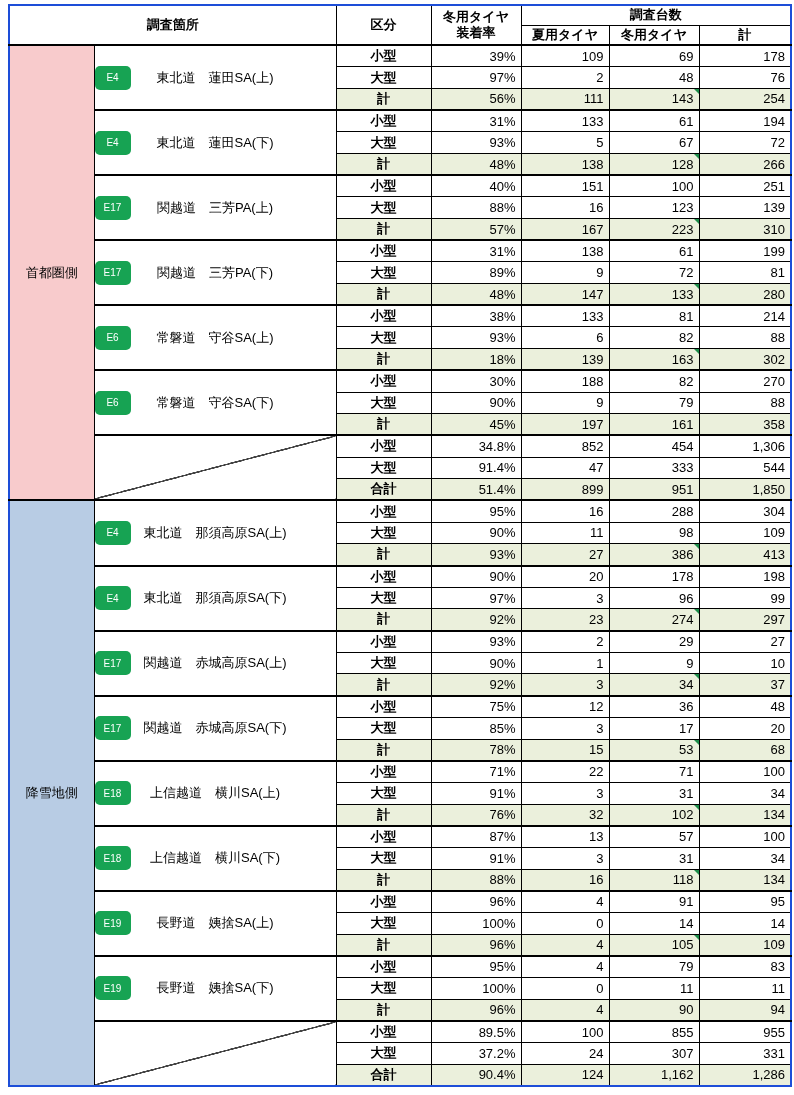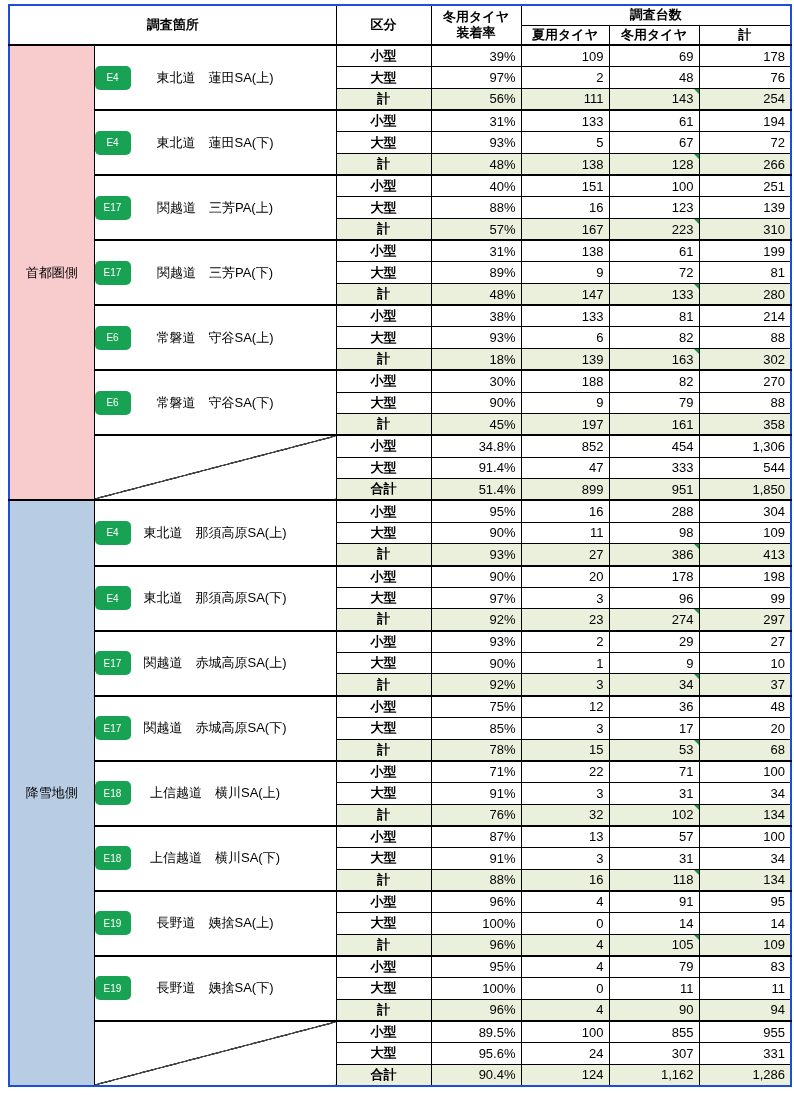--- a/index.html
+++ b/index.html
@@ -393,21 +393,21 @@
         <tr class="group-start ">
           <td class="diag" rowspan="3"></td>
           <td class="cat">小型</td>
           <td class="num">89.5%</td>
           <td class="num">100</td>
           <td class="num winter-rel">855</td>
           <td class="num">955</td>
         </tr>
         <tr>
           <td class="cat">大型</td>
-          <td class="num">95.6%</td>
+          <td class="num">37.2%</td>
           <td class="num">24</td>
           <td class="num winter-rel">307</td>
           <td class="num">331</td>
         </tr>
         <tr class="tot">
           <td class="cat band">合計</td>
           <td class="num band">90.4%</td>
           <td class="num band">124</td>
           <td class="num winter-rel band">1,162</td>
           <td class="num band">1,286</td>

